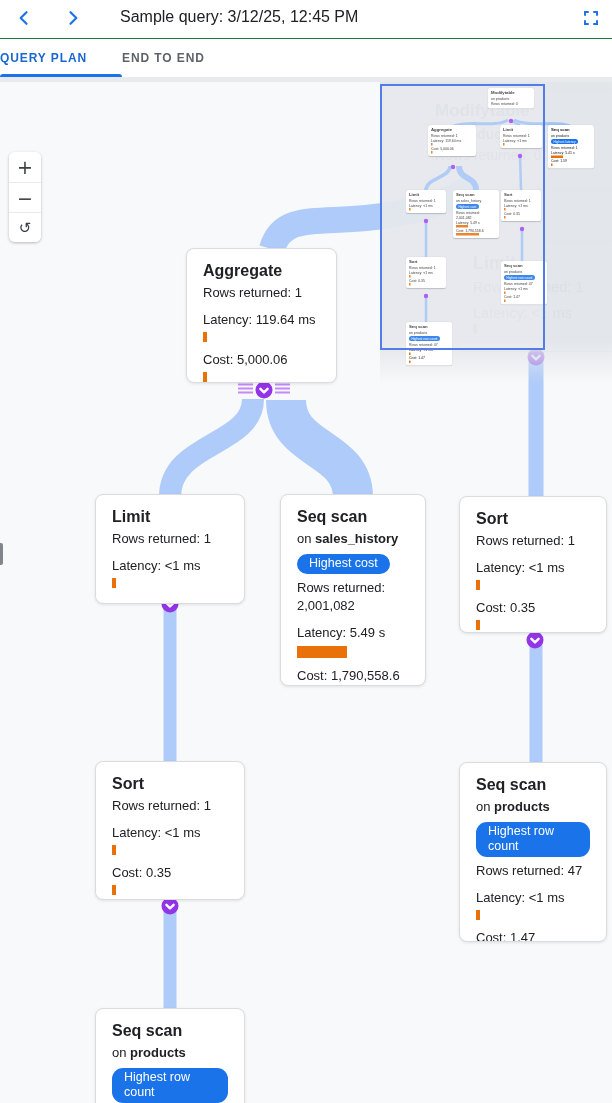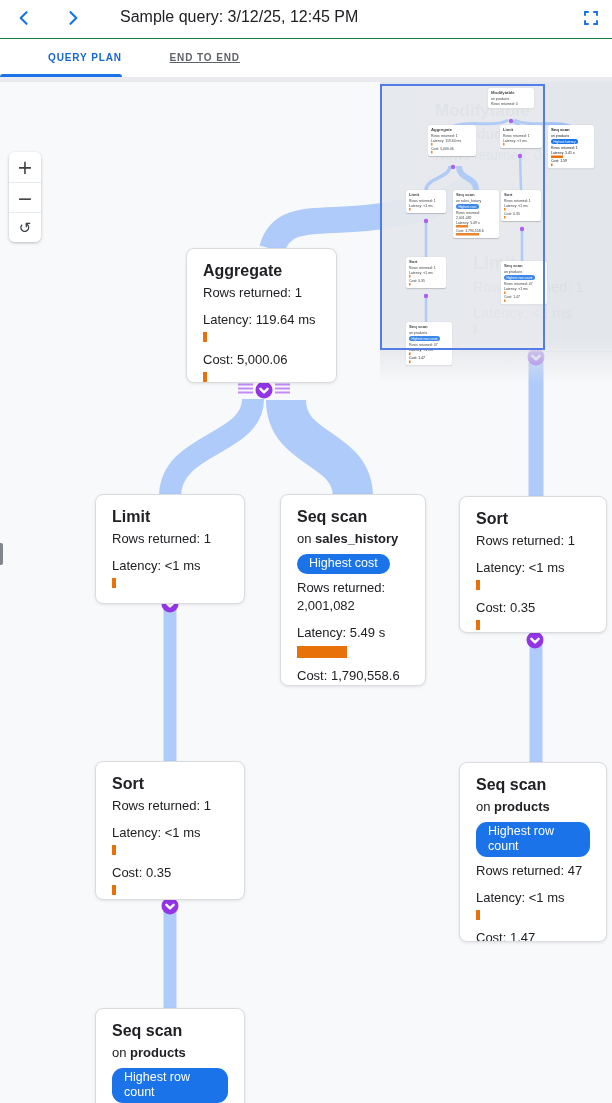--- a/index.html
+++ b/index.html
@@ -6,22 +6,22 @@
   .app{position:relative;width:612px;height:1103px;overflow:hidden;background:#f8f9fa;
        font-family:"Liberation Sans",sans-serif;color:#202124;}
 
   
   .titlebar{position:absolute;top:0;left:0;right:0;height:38px;background:#fff;
             border-bottom:4px solid #15803d;z-index:30;}
   .nav-ic{position:absolute;top:8px;width:20px;height:20px;cursor:pointer;}
   .page-title{position:absolute;left:120px;top:8px;font-size:16px;color:#202124;}
   .fs-ic{position:absolute;right:12px;top:9px;width:18px;height:18px;cursor:pointer;}
   .tabbar{position:absolute;top:39px;left:0;right:0;height:38px;background:#fff;z-index:30;}
-  .tab{position:absolute;top:0;height:38px;line-height:38px;text-align:right;
-       font-size:10px;font-weight:bold;letter-spacing:.9px;cursor:pointer;}
+  .tab{position:absolute;top:0;height:38px;line-height:38px;text-align:left;
+       font-size:12px;font-weight:bold;letter-spacing:.9px;cursor:pointer;}
   .tab.active{color:#1967d2;}
   .tab.inactive{color:#5f6368;}
   .tab-underline{position:absolute;left:0;bottom:0;width:122px;height:3px;background:#1a73e8;
                  border-radius:3px 3px 0 0;}
   .graystrip{position:absolute;top:77px;left:0;right:0;height:5px;background:#e8eaed;z-index:30;}
 
   
   .segmented{position:absolute;left:10px;top:92px;width:82px;z-index:26;
              box-shadow:0 1px 2px rgba(60,64,67,.15);}
   .seg{display:block;width:100%;height:25px;font-family:"Liberation Sans",sans-serif;
@@ -273,21 +273,21 @@
     <svg class="nav-ic" style="left:63px;" viewBox="0 0 24 24">
       <path d="M9 5 L16 12 L9 19" stroke="#1a73e8" stroke-width="2.6" fill="none" stroke-linecap="round" stroke-linejoin="round"></path>
       </svg>
     <div class="page-title">Sample query: 3/12/25, 12:45 PM</div>
     <svg class="fs-ic" viewBox="0 0 24 24">
       <path d="M4,9 V4 H9 M15,4 H20 V9 M20,15 V20 H15 M9,20 H4 V15" stroke="#1a73e8" stroke-width="2.6" fill="none"></path>
       </svg>
   </div>
   <div class="tabbar">
     <div class="tab active" style="left:0;width:122px;">QUERY PLAN</div>
-    <div class="tab inactive" style="left:122px;width:118px;text-decoration:underline;">END TO END</div>
+    <div class="tab inactive" style="left:122px;width:118px;">END TO END</div>
     <div class="tab-underline"></div>
   </div>
   <div class="graystrip"></div>
 
   <div class="zoomstack">
     <button class="zbtn">+</button>
     <button class="zbtn">−</button>
     <button class="zbtn reset">↺</button>
   </div>
 

